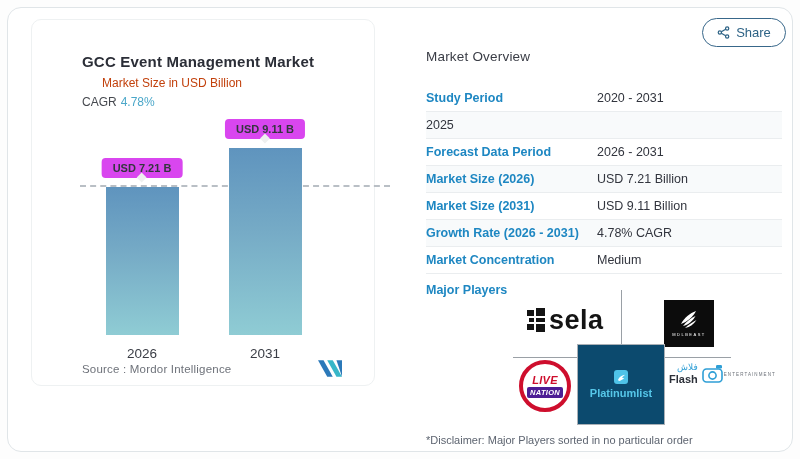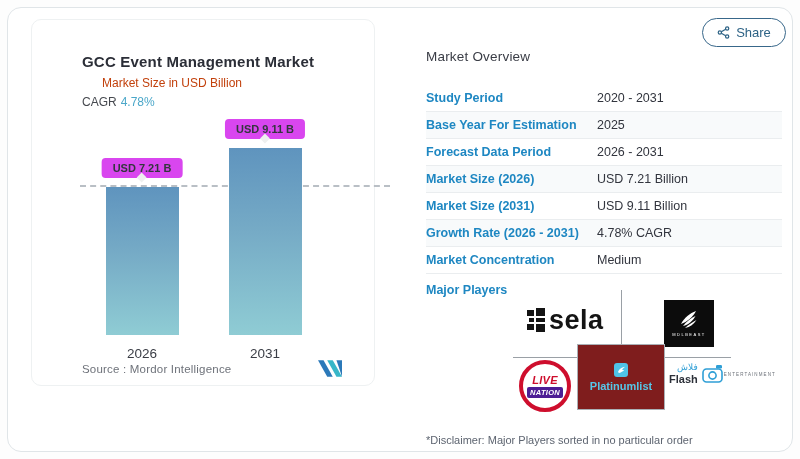--- a/index.html
+++ b/index.html
@@ -35,21 +35,21 @@
   .mo-table { position:absolute; left:425px; top:84px; width:356px; }
   .mo-row { display:flex; align-items:center; height:27px; border-bottom:1px solid #eaedef; font-size:12.5px; }
   .mo-row:nth-child(even) { background:#f8fafb; }
   .mo-label { width:171px; color:#1e87c2; font-weight:bold; }
   .mo-value { color:#32353e; }
   .mp-label { position:absolute; left:425px; top:282px; font-size:12.5px; color:#1e87c2; font-weight:bold; }
   .mp-disclaimer { position:absolute; left:425px; top:426px; font-size:11px; color:#5d6470; }
 
   
   .conn { position:absolute; background:#9aa0a6; }
-  .mid-box { position:absolute; left:576px; top:343px; width:88px; height:66px; background:#7f1d1d;
+  .mid-box { position:absolute; left:576px; top:343px; width:88px; height:81px; background:#0c4a6e;
     border:1px solid #aab0b6; display:flex; flex-direction:column; align-items:center; justify-content:center; gap:3px; }
 
   .logo-sela { position:absolute; left:526px; top:299px; width:92px; height:40px; display:flex; align-items:center; gap:4px; }
   .sela-text { font-size:27px; font-weight:bold; color:#141414; letter-spacing:.5px; line-height:1; }
 
   .logo-mdlbeast { position:absolute; left:663px; top:299px; width:50px; height:47px; background:#0c0c0c;
     display:flex; flex-direction:column; align-items:center; justify-content:center; gap:2px; }
   .mdl-text { font-size:4px; color:#fff; letter-spacing:1.5px; }
 
   .logo-livenation { position:absolute; left:518px; top:359px; width:52px; height:52px; border:4px solid #ce0e2d;
@@ -120,21 +120,20 @@
     </div>
 
     <div class="mo-heading" style="left:418px;top:41px;">Market Overview</div>
 
     <div class="mo-table" style="left:418px;top:77px;">
       <div class="mo-row">
         <span class="mo-label">Study Period</span>
         <span class="mo-value">2020 - 2031</span>
       </div>
       <div class="mo-row">
-        <span class="mo-label">Base Year For Estimation</span>
         <span class="mo-value">2025</span>
       </div>
       <div class="mo-row">
         <span class="mo-label">Forecast Data Period</span>
         <span class="mo-value">2026 - 2031</span>
       </div>
       <div class="mo-row">
         <span class="mo-label">Market Size (2026)</span>
         <span class="mo-value">USD 7.21 Billion</span>
       </div>

